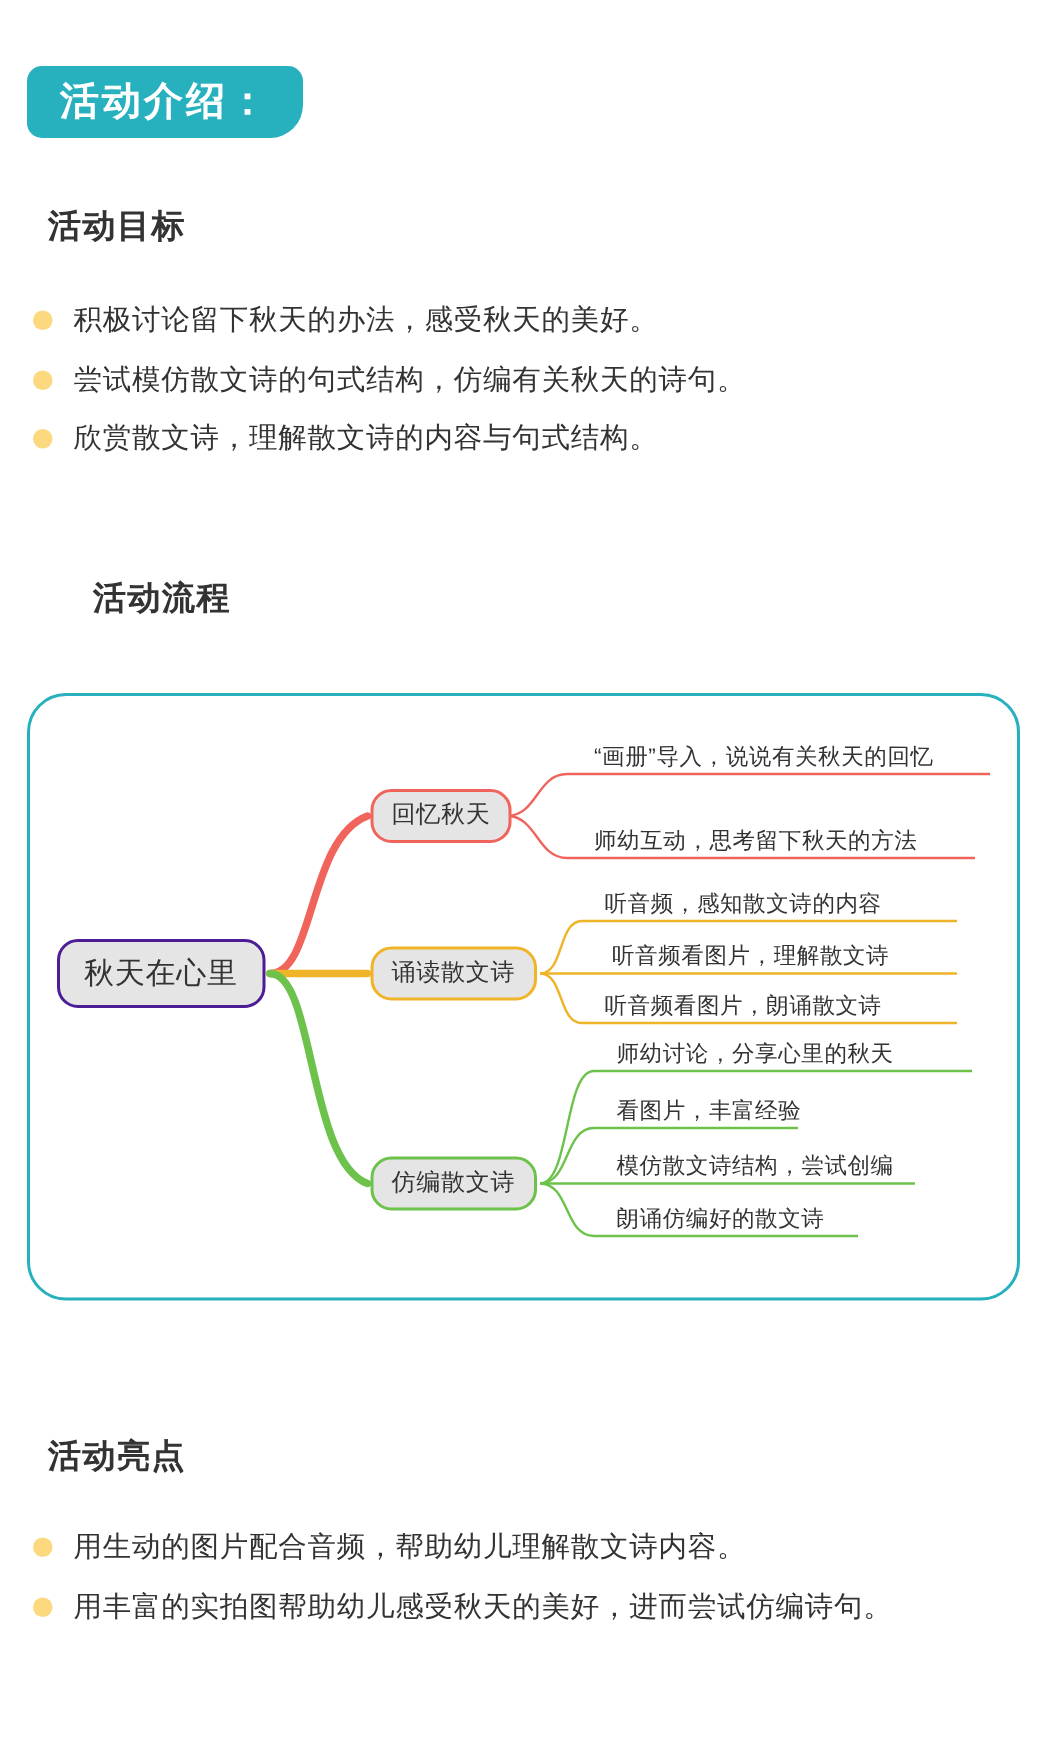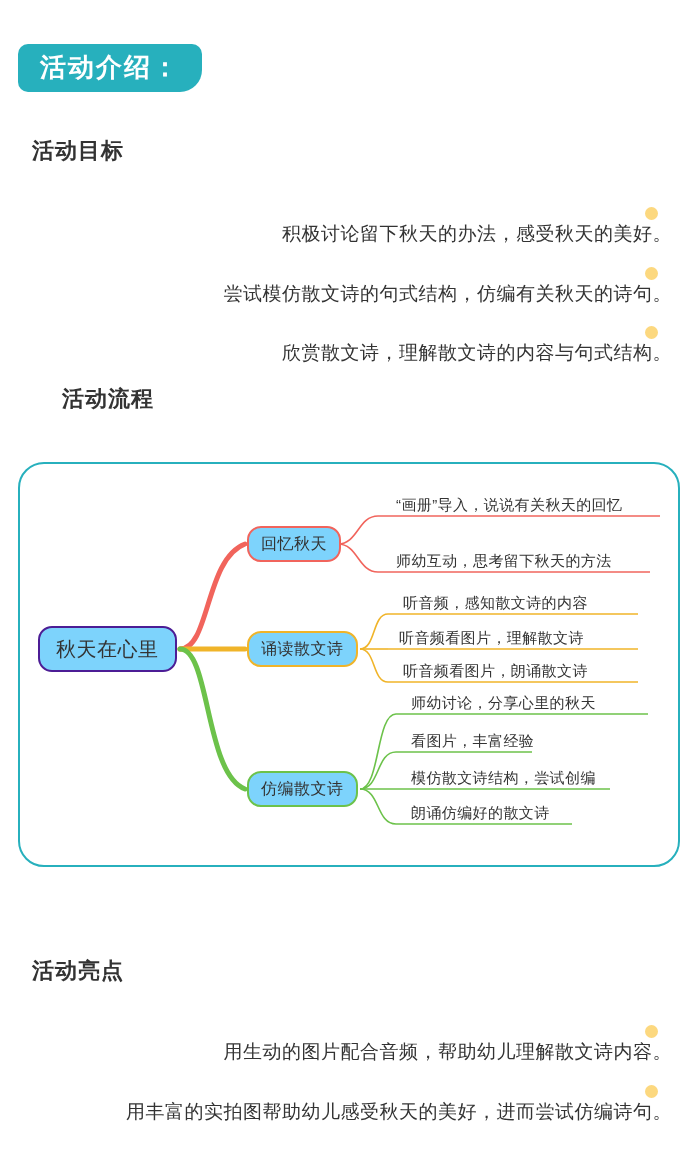--- a/index.html
+++ b/index.html
@@ -61,23 +61,22 @@
   .bullet-list {
     position: absolute;
     left: 22px;
     width: 650px;
   }
   #list-goal { top: 200px; }
   #list-highlight { top: 1018px; }
 
   .bullet-item {
     display: flex;
-    align-items: flex-end;
+    align-items: flex-start;
     margin-bottom: 11px;
-    flex-direction: column;
   }
   .bullet-dot {
     width: 13px;
     height: 13px;
     border-radius: 50%;
     background: #fcd87f;
     margin-top: 7px;
     margin-right: 14px;
     flex: 0 0 auto;
   }
@@ -102,21 +101,21 @@
   }
   .mindmap-svg {
     position: absolute;
     left: 0;
     top: 0;
   }
 
   .node {
     position: absolute;
     box-sizing: border-box;
-    background: #7dd3fc;
+    background: #e5e5e5;
     border-radius: 14px;
     text-align: center;
     white-space: nowrap;
     line-height: 1;
     letter-spacing: 0.5px;
   }
   .node-root {
     border: 2px solid #4c1d95;
     font-size: 20px;
     color: #333;
@@ -207,21 +206,21 @@
   <div class="node node-root" style="left:18px; top:162px;">秋天在心里</div>
 
   <div class="node node-branch br-red" style="left:227px; top:62px;">回忆秋天</div>
   <div class="node node-branch br-yellow" style="left:227px; top:167px;">诵读散文诗</div>
   <div class="node node-branch br-green" style="left:227px; top:307px;">仿编散文诗</div>
 
   <div class="leaf" style="left:376px; top:33px;">“画册”导入，说说有关秋天的回忆</div>
   <div class="leaf" style="left:376px; top:89px;">师幼互动，思考留下秋天的方法</div>
 
   <div class="leaf" style="left:383px; top:131px;">听音频，感知散文诗的内容</div>
-  <div class="leaf" style="left:367px; top:166px;padding-left:12px;">听音频看图片，理解散文诗</div>
+  <div class="leaf" style="left:376px; top:166px;padding-left:12px;">听音频看图片，理解散文诗</div>
   <div class="leaf" style="left:383px; top:199px;">听音频看图片，朗诵散文诗</div>
 
   <div class="leaf" style="left:391px; top:231px;">师幼讨论，分享心里的秋天</div>
   <div class="leaf" style="left:391px; top:269px;">看图片，丰富经验</div>
   <div class="leaf" style="left:391px; top:306px;">模仿散文诗结构，尝试创编</div>
   <div class="leaf" style="left:391px; top:341px;">朗诵仿编好的散文诗</div>
 </div>
 
 <div class="section-head" id="head-highlight">
   <span class="hl"></span>

